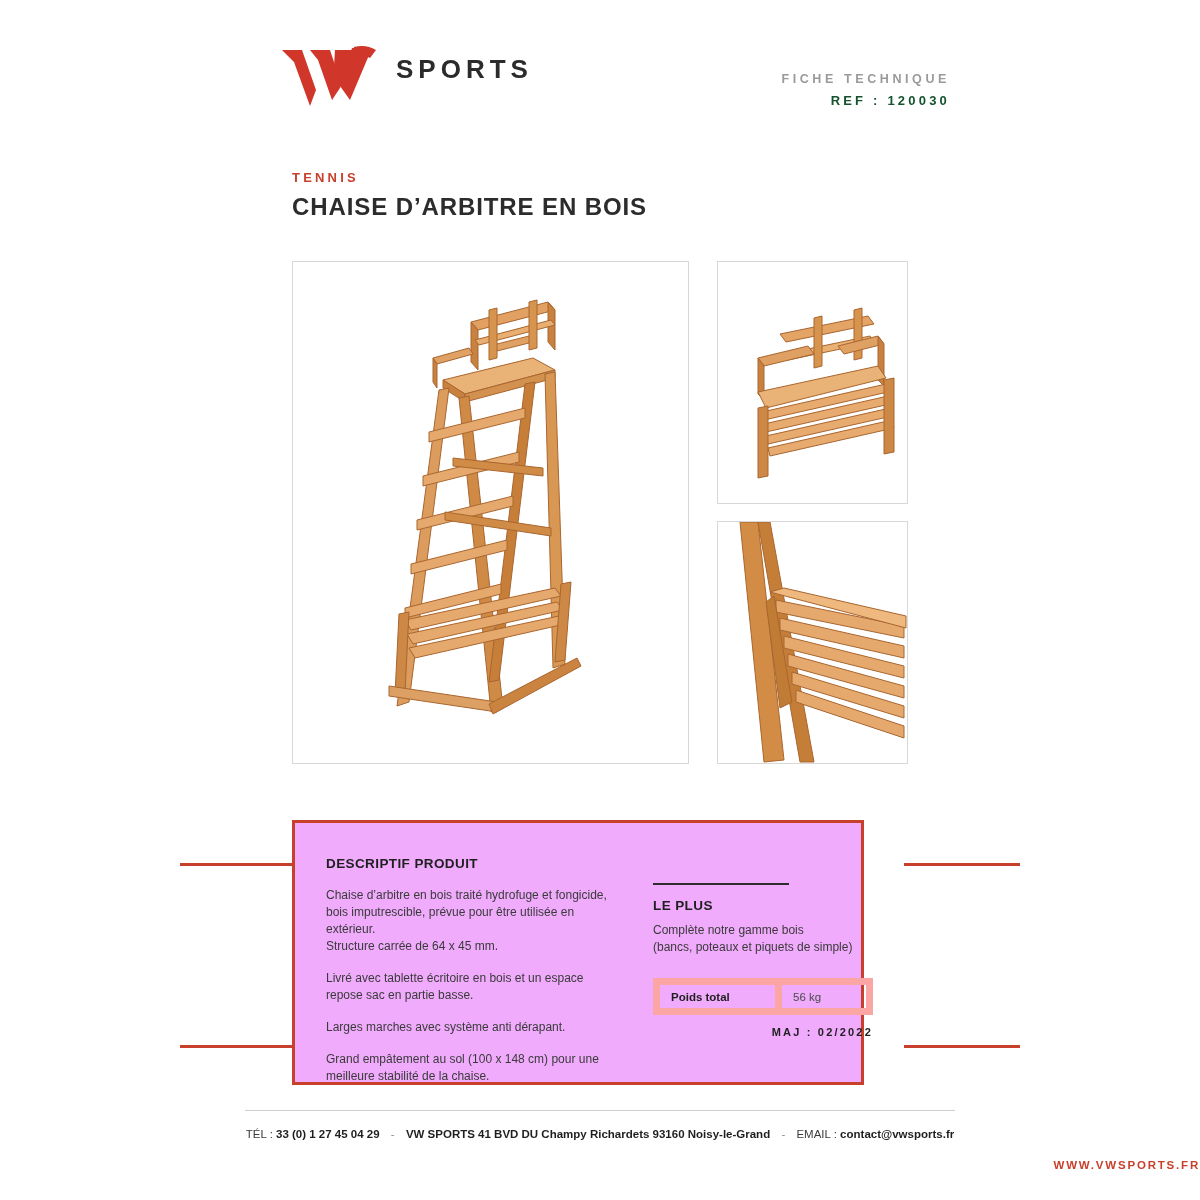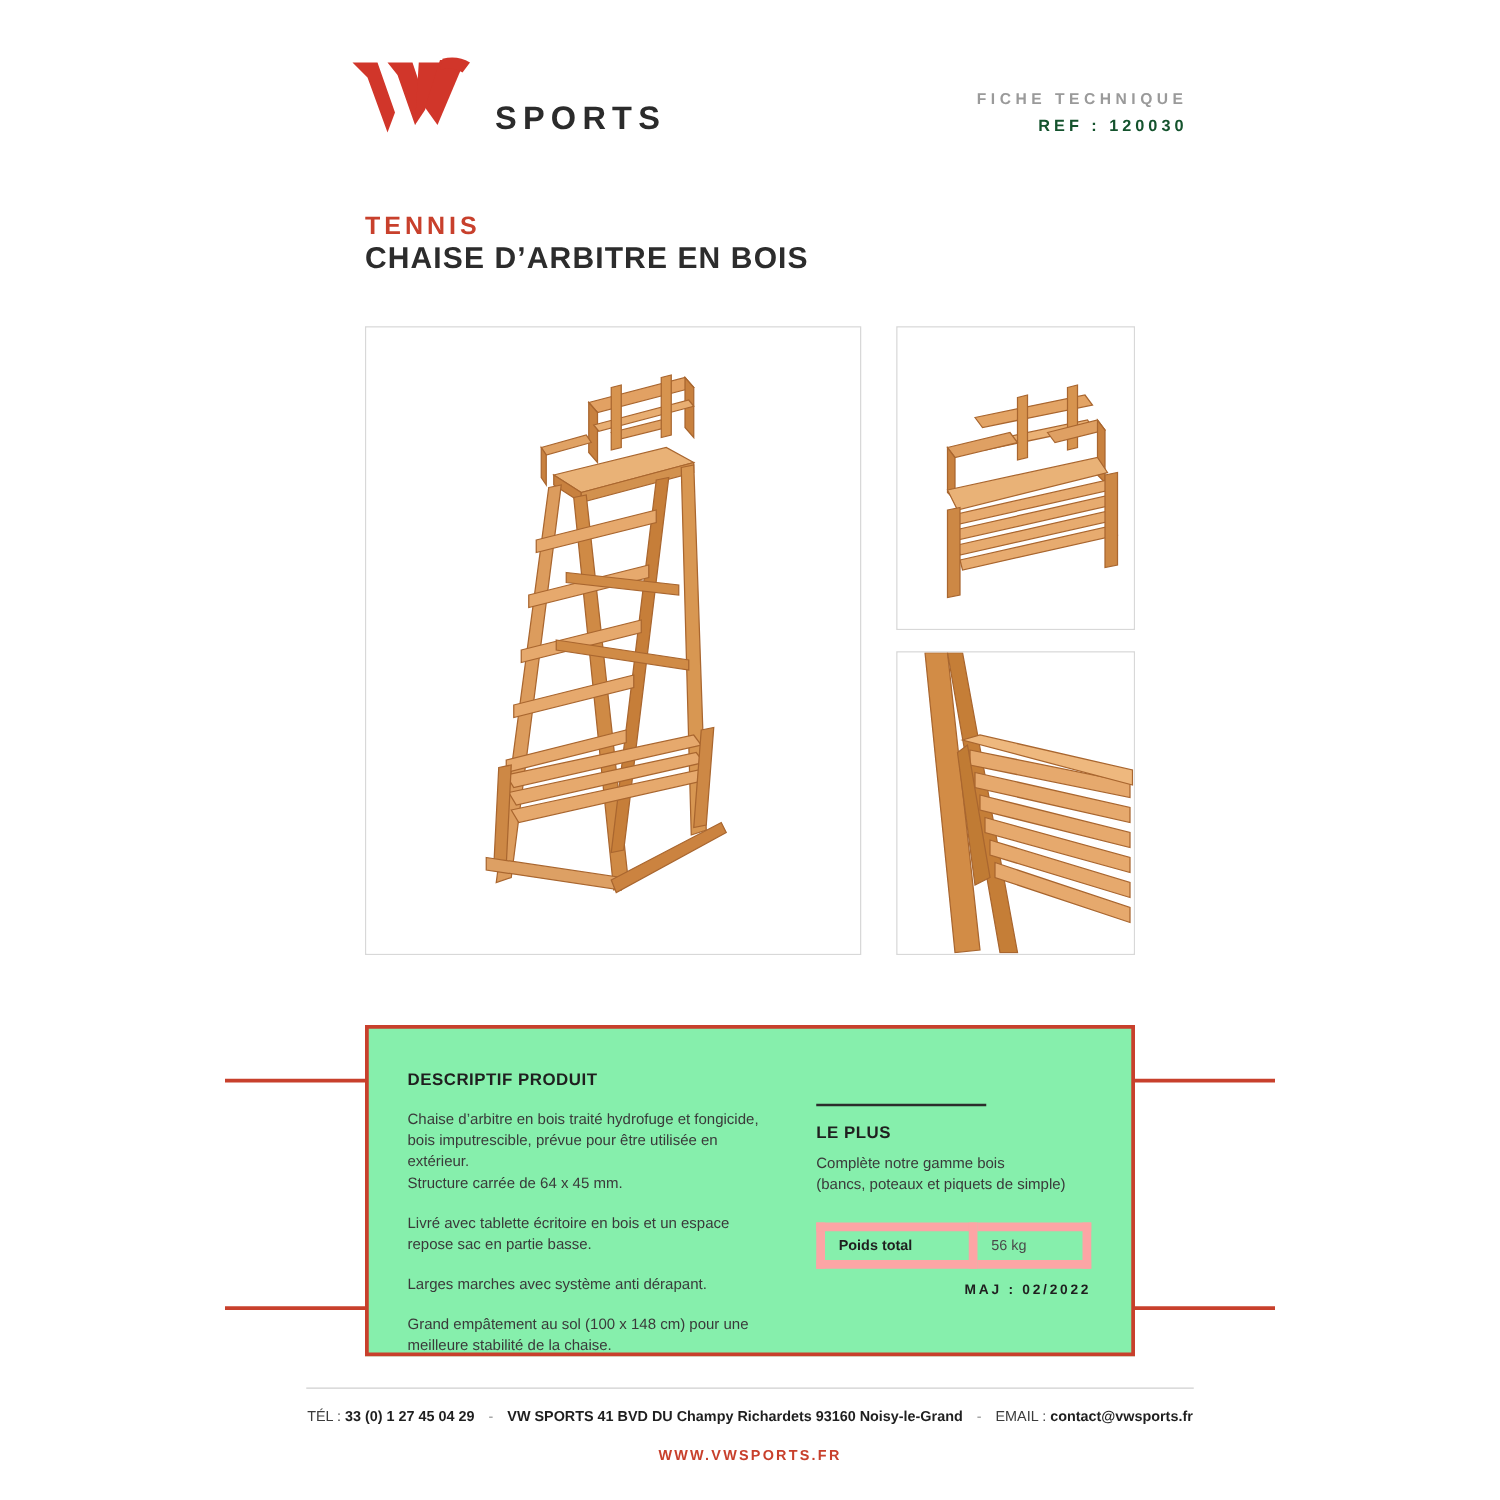--- a/index.html
+++ b/index.html
@@ -19,21 +19,21 @@
   
   .header {
     position: absolute;
     top: 44px; left: 280px; right: 250px;
     height: 74px;
   }
   .logo {
     position: absolute;
     left: 0; top: 0;
     display: flex;
-    align-items: flex-end;
+    align-items: flex-start;
   }
   .logo-mark {
     position: relative;
     width: 110px;
     height: 66px;
   }
   .logo-mark svg { display: block; }
   .logo-word {
     font-size: 26px;
     font-weight: bold;
@@ -58,21 +58,21 @@
     letter-spacing: 3.2px;
     color: #14532d;
     font-weight: bold;
     margin-top: 7px;
   }
 
   
   .cat-title {
     position: absolute;
     left: 292px; top: 170px;
-    font-size: 20px;
+    font-size: 13px;
     font-weight: bold;
     letter-spacing: 3.2px;
     color: #c8402c;
   }
   .prod-title {
     position: absolute;
     left: 292px; top: 193px;
     font-size: 24px;
     font-weight: bold;
     letter-spacing: 0.9px;
@@ -119,23 +119,23 @@
     background: #c8402c;
   }
   .rule.r1 { left: 0; top: 43px; width: 116px; }
   .rule.r2 { left: 0; top: 225px; width: 116px; }
   .rule.r3 { right: 0; top: 43px; width: 116px; }
   .rule.r4 { right: 0; top: 225px; width: 116px; }
 
   .desc-box {
     position: absolute;
     left: 292px; top: 820px;
-    width: 616px; height: 265px;
+    width: 572px; height: 265px;
     border: 3px solid #c8402c;
-    background: #86efac;
+    background: #f0abfc;
   }
   .desc-left {
     position: absolute;
     left: 31px; top: 33px;
     width: 290px;
   }
   .desc-head {
     font-size: 13.5px;
     font-weight: bold;
     color: #1f1f1f;
@@ -207,21 +207,21 @@
     left: 0; right: 0; top: 1128px;
     text-align: center;
     font-size: 11.5px;
     color: #3b3b3b;
   }
   .footer-line b { color: #1f1f1f; }
   .footer-sep { color: #8e8e8e; padding: 0 8px; }
   .footer-web {
     position: absolute;
     left: 0; right: 0; top: 1159px;
-    text-align: center;
+    text-align: right;
     font-size: 11.5px;
     font-weight: bold;
     letter-spacing: 1.8px;
     color: #c8402c;
   }
 </style>
 </head>
 <body>
 
 <div class="page">

